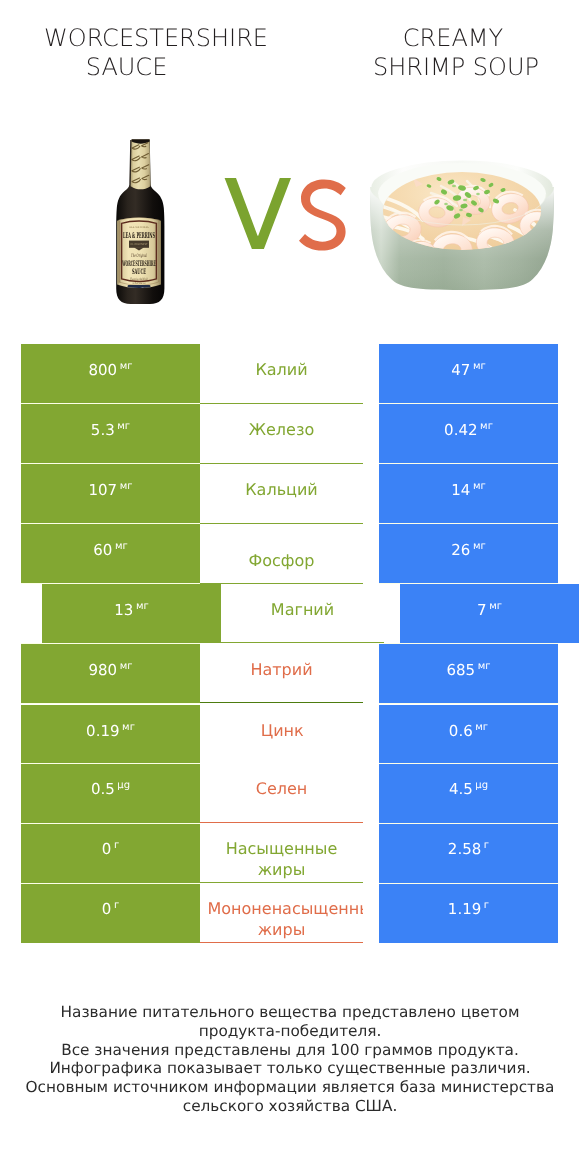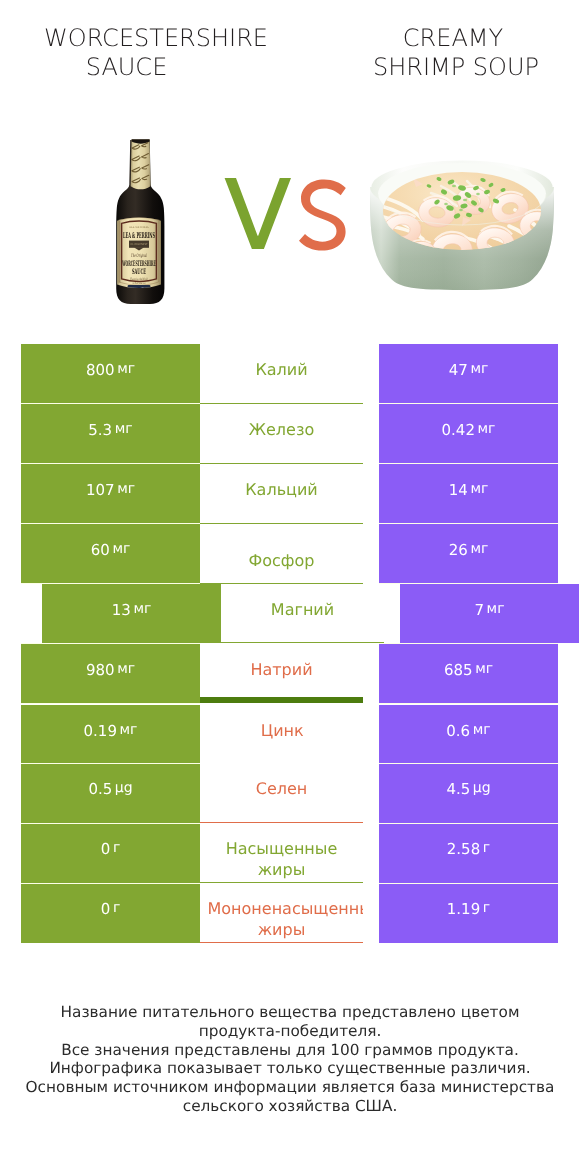--- a/index.html
+++ b/index.html
@@ -26,25 +26,25 @@
   .tbl{position:absolute;left:21px;top:344px;width:537px;height:599px;}
   .row{position:absolute;left:0;width:537px;height:59.9px;}
   .cell{position:absolute;top:0;height:100%;box-sizing:border-box;
         display:flex;align-items:flex-start;justify-content:center;text-align:center;
         padding-top:15px;}
   .c-left{left:0;width:179px;}
   .c-mid{left:179px;width:163px;background:#fff;padding-left:15.5px;padding-right:15.5px;overflow:hidden;}
   .c-right{left:358px;width:179px;}
   .c-left,.c-right{color:#ffffff;font-family:"DejaVu Sans",sans-serif;
         font-size:15px;font-weight:400;padding-top:17px;}
-  .c-left .u,.c-right .u{font-size:14px;font-weight:400;margin-left:2.6px;}
+  .c-left .u,.c-right .u{font-size:10px;font-weight:400;margin-left:2.6px;}
   .c-mid span{font-family:"DejaVu Sans",sans-serif;font-size:16px;font-weight:400;
         line-height:21px;display:block;width:148px;flex:0 0 148px;}
   .g{background:#82A732;}
-  .o{background:#8b5cf6;}
+  .o{background:#3b82f6;}
   .sep{position:absolute;height:1px;background:#fdffe8;}
   .sep.a{left:0;width:179px;}
   .sep.b{left:358px;width:179px;}
 
   
   .foot{position:absolute;left:0;top:1003px;width:580px;text-align:center;
         font-family:"DejaVu Sans",sans-serif;font-size:15.3px;line-height:18.75px;
         color:#2b2b2b;font-weight:400;}
 </style>
 </head>
@@ -354,21 +354,21 @@
           <span class="u">мг</span>
         </div>
       </div>
       <div class="sep a" style="top: 239.1px;"></div>
       <div class="sep b" style="top: 239.1px;"></div>
       <div class="row" style="top: 299.5px;">
         <div class="cell c-left g">
           <span>980</span>
           <span class="u">мг</span>
         </div>
-        <div class="cell c-mid" style="border-bottom:6px solid #4d7c0f;">
+        <div class="cell c-mid" style="border-bottom:1px solid #4d7c0f;">
           <span style="color:#E06D4A">Натрий</span>
         </div>
         <div class="cell c-right o">
           <span>685</span>
           <span class="u">мг</span>
         </div>
       </div>
       <div class="sep a" style="top: 299px;"></div>
       <div class="sep b" style="top: 299px;"></div>
       <div class="row" style="top: 361px;">

